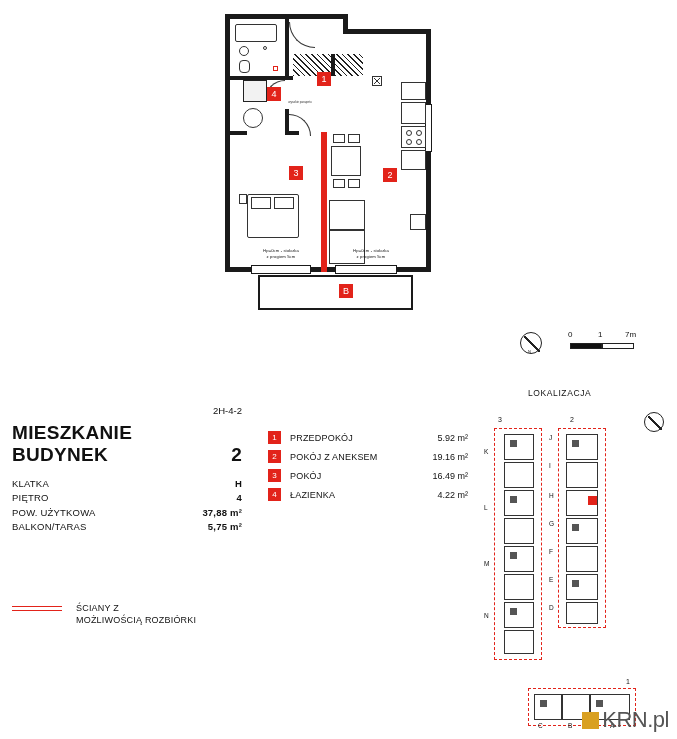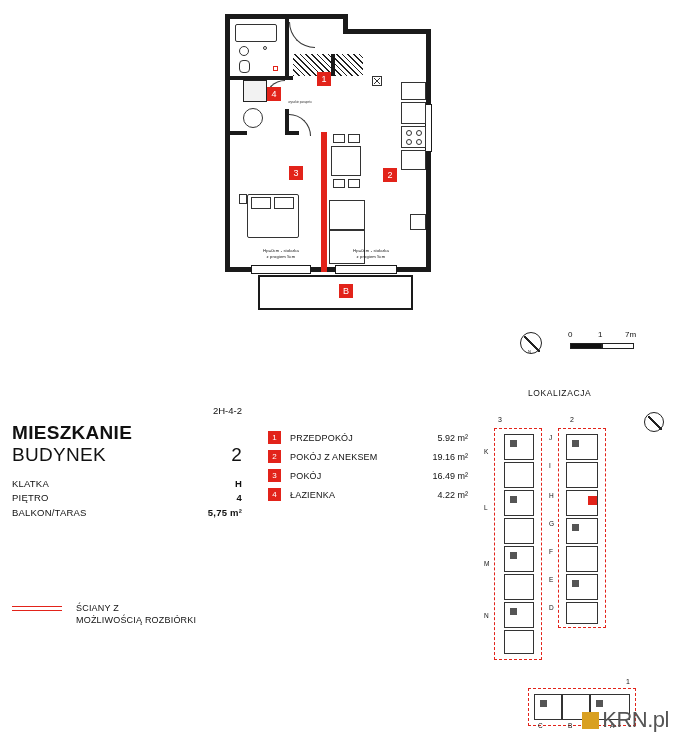--- a/index.html
+++ b/index.html
@@ -54,21 +54,21 @@
     background: linear-gradient(45deg, transparent 45%, #222 45%, #222 55%, transparent 55%);
   }
   .compass-label { position:absolute; font-size:4px; color:#222; }
   .bar-seg { position:absolute; height:6px; border:1px solid #222; }
   .bar-num { position:absolute; font-size:8px; color:#111; }
 
   
   #info { position:absolute; left:12px; top:404px; width:230px; }
   .addr { text-align:right; font-size:9.5px; line-height:1.5; color:#111; }
   .title1 { font-size:19px; font-weight:bold; letter-spacing:0.3px; margin-top:4px; }
-  .title2 { font-size:19px; font-weight:normal; letter-spacing:0.3px; }
+  .title2 { font-size:19px; font-weight:bold; letter-spacing:0.3px; }
   .title-row { display:flex; justify-content:space-between; align-items:flex-end; }
   .spec-row {
     display:flex; justify-content:space-between; align-items:baseline;
     font-size:9.5px; padding:3.5px 0 0 0; letter-spacing:0.2px;gap:32px;
   }
   .spec-row .k { text-transform:uppercase; }
   .spec-row .v { font-weight:bold; }
 
   
   #legend { position:absolute; left:12px; top:602px; width:240px; font-size:9px; }
@@ -220,20 +220,24 @@
   </div>
 
   <div style="margin-top:8px;">
     <div class="spec-row">
       <span class="k">KLATKA</span>
       <span class="v">H</span>
     </div>
     <div class="spec-row">
       <span class="k">PIĘTRO</span>
       <span class="v">4</span>
+    </div>
+    <div class="spec-row">
+      <span class="k">POW. UŻYTKOWA</span>
+      <span class="v">37,88 m²</span>
     </div>
     <div class="spec-row">
       <span class="k">BALKON/TARAS</span>
       <span class="v">5,75 m²</span>
     </div>
   </div>
 </div>
 
 <div id="legend">
   <div class="lg-row">

